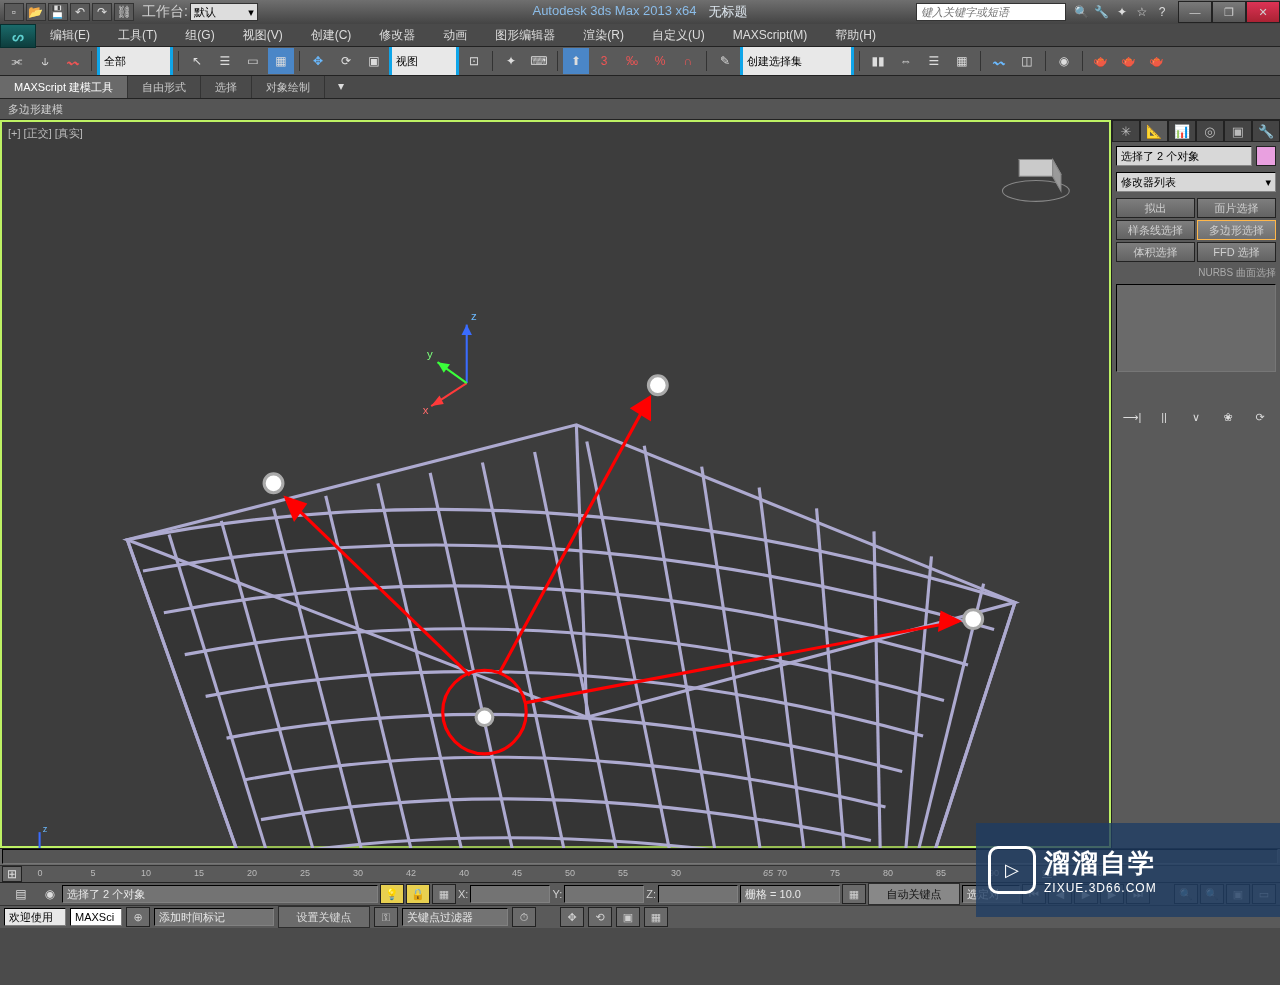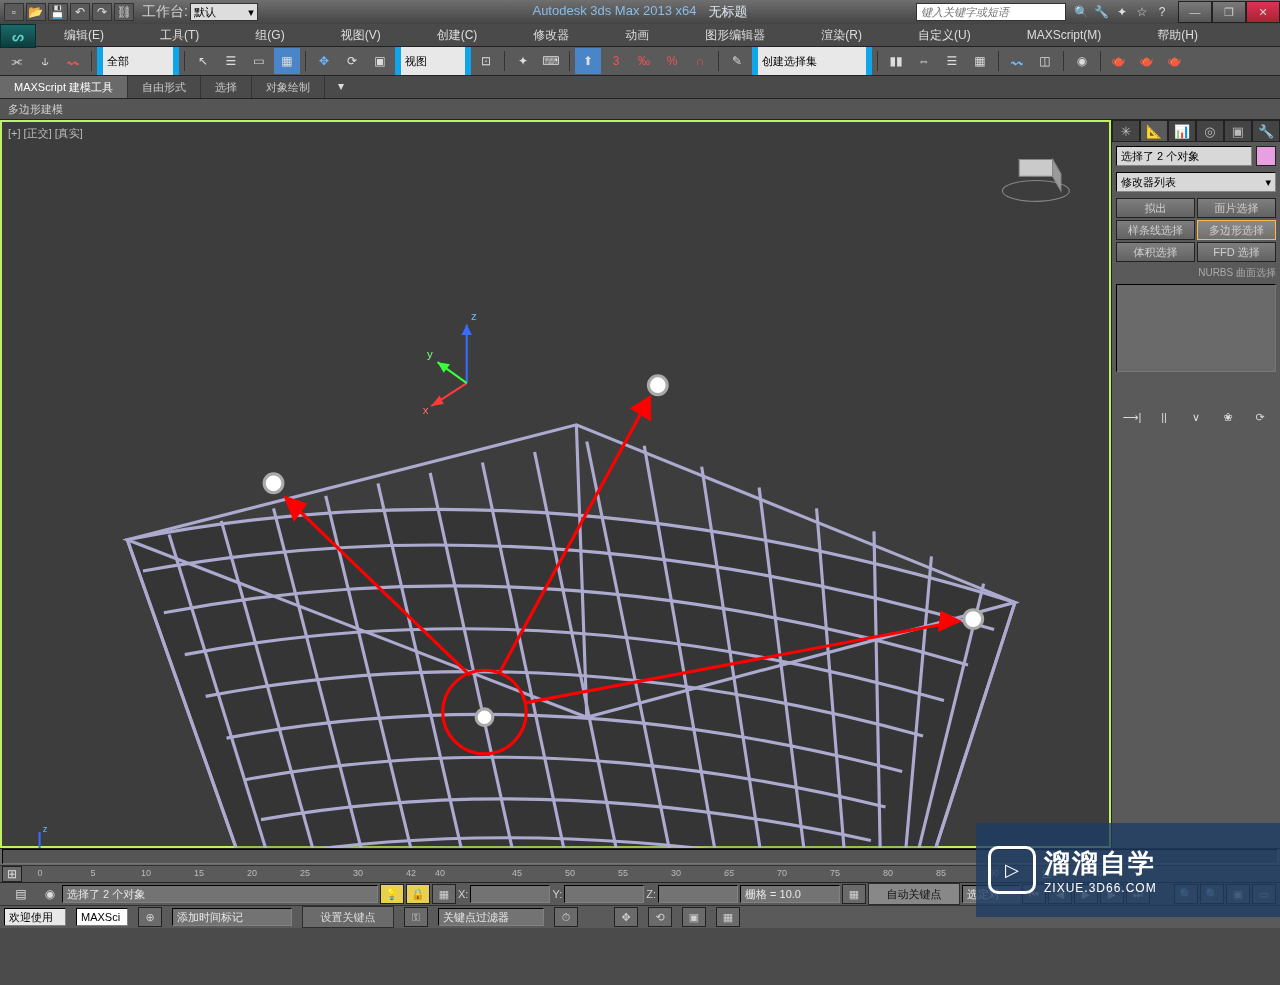--- a/index.html
+++ b/index.html
@@ -20,26 +20,26 @@
   #search{margin-left:auto;width:140px;height:16px;background:#fff;border:1px solid #333;color:#888;font-size:11px;padding:0 4px;font-style:italic}
   #help-icons{display:flex;gap:4px;margin:0 8px}
   #help-icons .ico{width:16px;height:16px;color:#ddd}
   #wincontrols{display:flex}
   #wincontrols .wb{width:32px;height:20px;background:linear-gradient(#7a7a7a,#555);border:1px solid #222;display:flex;align-items:center;justify-content:center;font-size:11px}
   #wincontrols .wb.close{background:linear-gradient(#d35,#a23)}
 
   
   #menubar{height:22px;background:#4a4a4a;border-bottom:1px solid #222;display:flex;align-items:stretch}
   #appicon{width:34px;height:22px;background:linear-gradient(#1a6a6a,#0d3d3d);display:flex;align-items:center;justify-content:center;color:#5fd0d0;font-weight:bold;font-size:13px;border:1px solid #063030}
-  .menu{padding:0 28px;display:flex;align-items:center;font-size:12px;color:#ddd;cursor:pointer}
+  .menu{padding:0 14px;display:flex;align-items:center;font-size:12px;color:#ddd;cursor:pointer}
 
   
   #toolbar{height:28px;background:#5a5a5a;border-bottom:1px solid #222;display:flex;align-items:center;padding:0 4px;gap:2px;overflow:hidden}
   #toolbar .ico{width:24px;height:24px;border:1px solid transparent}
-  #toolbar .dd{height:20px;background:#e8e8e8;border:6px solid #0ea5e9;color:#000;font-size:11px;display:flex;align-items:center;padding:15px 4px}
+  #toolbar .dd{height:20px;background:#e8e8e8;border:3px solid #0ea5e9;color:#000;font-size:11px;display:flex;align-items:center;padding:15px 4px}
   .tb-red{color:#e55}
   .tb-blue{color:#6bbaff}
   .tb-yel{background:#e8d050 !important}
   .tb-teal{color:#3dd}
 
   
   #ribbon{height:22px;background:#4a4a4a;border-bottom:1px solid #222;display:flex;align-items:stretch}
   .rtab{padding:0 14px;display:flex;align-items:center;font-size:11px;color:#c8c8c8;cursor:pointer;border-right:1px solid #333}
   .rtab.active{background:#6a6a6a;color:#fff}
   #ribbon2{height:20px;background:#555;border-bottom:1px solid #222;display:flex;align-items:center;padding-left:8px;font-size:11px}
@@ -68,21 +68,21 @@
 
   
   #trackbar{height:16px;background:#6a6a6a;border-top:1px solid #222;position:relative}
   #trackbar .scroll{position:absolute;left:2px;bottom:1px;right:2px;height:13px;background:#555;border:1px inset #222}
   #timecounter{position:absolute;left:52px;top:1px;font-size:10px;color:#ddd}
   #timeruler{height:16px;background:#5a5a5a;border-top:1px solid #323232;position:relative;font-size:9px;color:#bbb}
   .tick{position:absolute;top:2px;text-align:center;width:20px;margin-left:-10px}
 
   
   #status1{height:22px;background:#5a5a5a;border-top:1px solid #222;display:flex;align-items:center;gap:2px;padding:0 4px;font-size:11px}
-  #status2{height:22px;background:#5a5a5a;border-top:1px solid #323232;display:flex;align-items:center;gap:10px;padding:0 4px;font-size:11px}
+  #status2{height:22px;background:#5a5a5a;border-top:1px solid #323232;display:flex;align-items:center;gap:4px;padding:0 4px;font-size:11px}
   .sfield{background:#737373;border:1px inset #2d2d2d;height:16px;padding:0 4px;color:#e8e8e8;display:flex;align-items:center}
   .coord{width:70px}
   .sbtn{width:22px;height:18px;background:#6a6a6a;border:1px solid #222;display:flex;align-items:center;justify-content:center;cursor:pointer}
   #prompt1{flex:1}
 
   
   #watermark{position:absolute;right:0;bottom:68px;width:280px;height:94px;background:rgba(30,60,100,0.78);display:flex;align-items:center;padding:0 12px;gap:8px}
   #watermark .play{width:42px;height:42px;border:3px solid #fff;border-radius:10px;display:flex;align-items:center;justify-content:center;color:#fff;font-size:18px}
   #watermark .txt{color:#fff}
   #watermark .cn{font-size:26px;font-weight:bold;letter-spacing:2px}
@@ -333,26 +333,26 @@
 <div id="timeruler">
   <span class="ico" style="position:absolute;left:2px;top:0;width:18px;height:14px;background:#6a6a6a;border:1px solid #222">⊞</span>
 <span class="tick" style="left: 40px;">0</span>
     <span class="tick" style="left: 93px;">5</span>
     <span class="tick" style="left: 146px;">10</span>
     <span class="tick" style="left: 199px;">15</span>
     <span class="tick" style="left: 252px;">20</span>
     <span class="tick" style="left: 305px;">25</span>
     <span class="tick" style="left: 358px;">30</span>
     <span class="tick" style="left: 411px;">42</span>
-    <span class="tick" style="left: 440px;">40</span>
+    <span class="tick" style="left: 464px;">40</span>
     <span class="tick" style="left: 517px;">45</span>
     <span class="tick" style="left: 570px;">50</span>
     <span class="tick" style="left: 623px;">55</span>
     <span class="tick" style="left: 676px;">30</span>
-    <span class="tick" style="left: 729px; font-style: italic;">65</span>
+    <span class="tick" style="left: 768px; font-style: italic;">65</span>
     <span class="tick" style="left: 782px;">70</span>
     <span class="tick" style="left: 835px;">75</span>
     <span class="tick" style="left: 888px;">80</span>
     <span class="tick" style="left: 941px;">85</span>
     <span class="tick" style="left: 994px;">90</span>
     <span class="tick" style="left: 1047px; text-decoration: underline;">95</span>
     <span class="tick" style="left: 1100px;">100</span>
   </div>
 
 <div id="status1">

